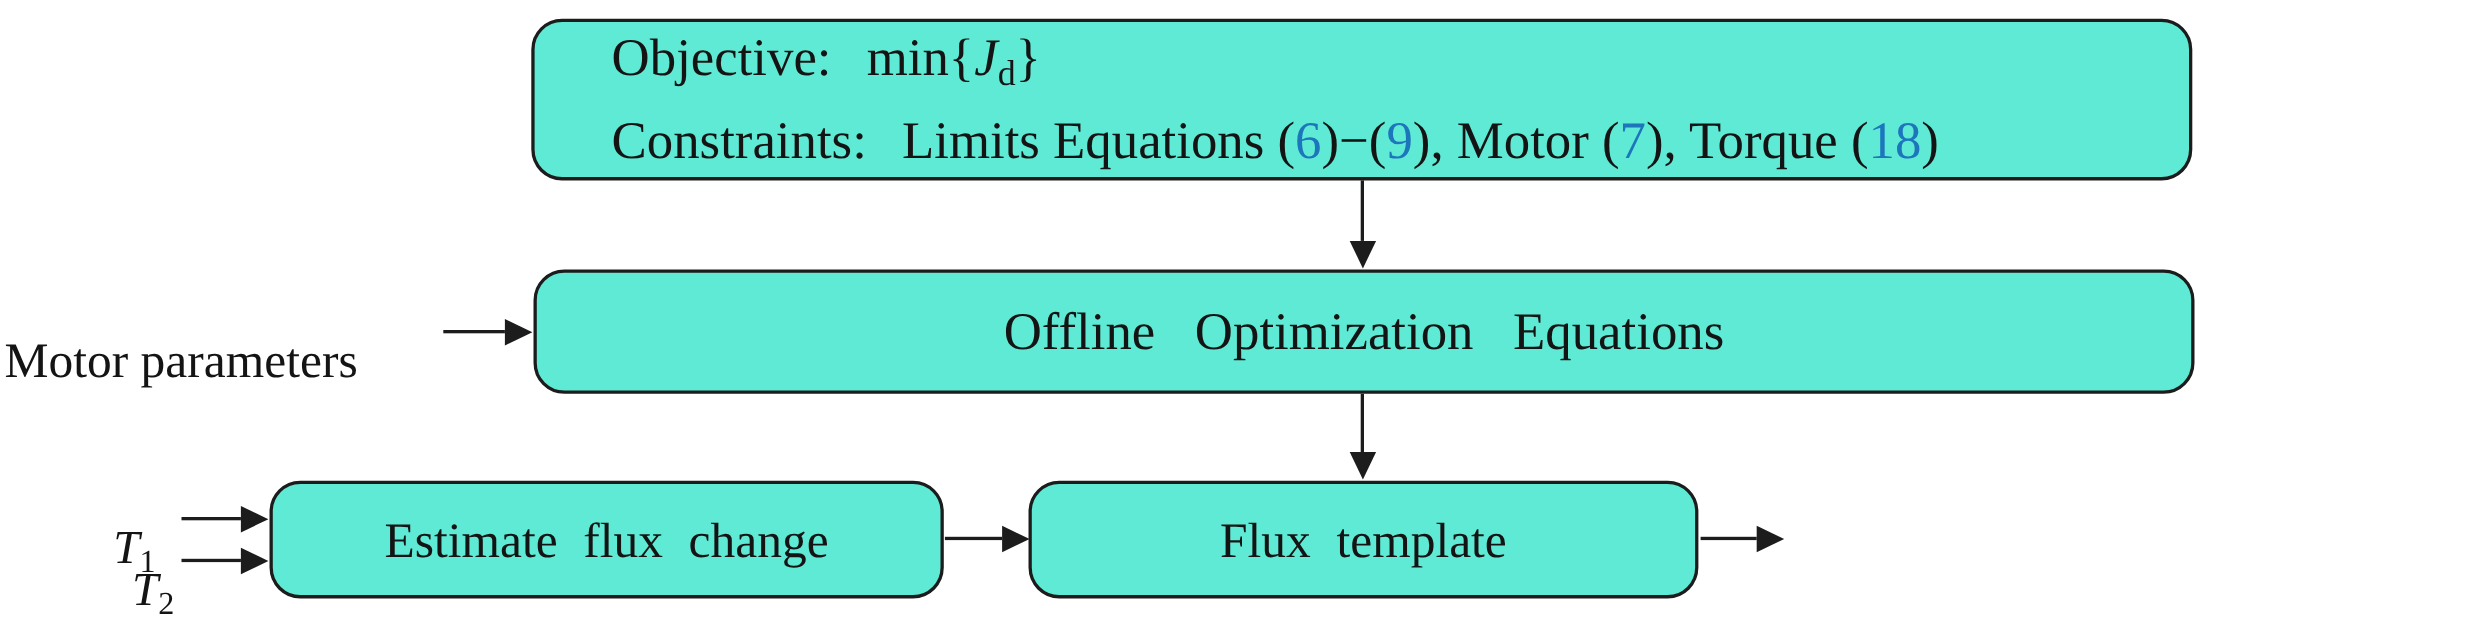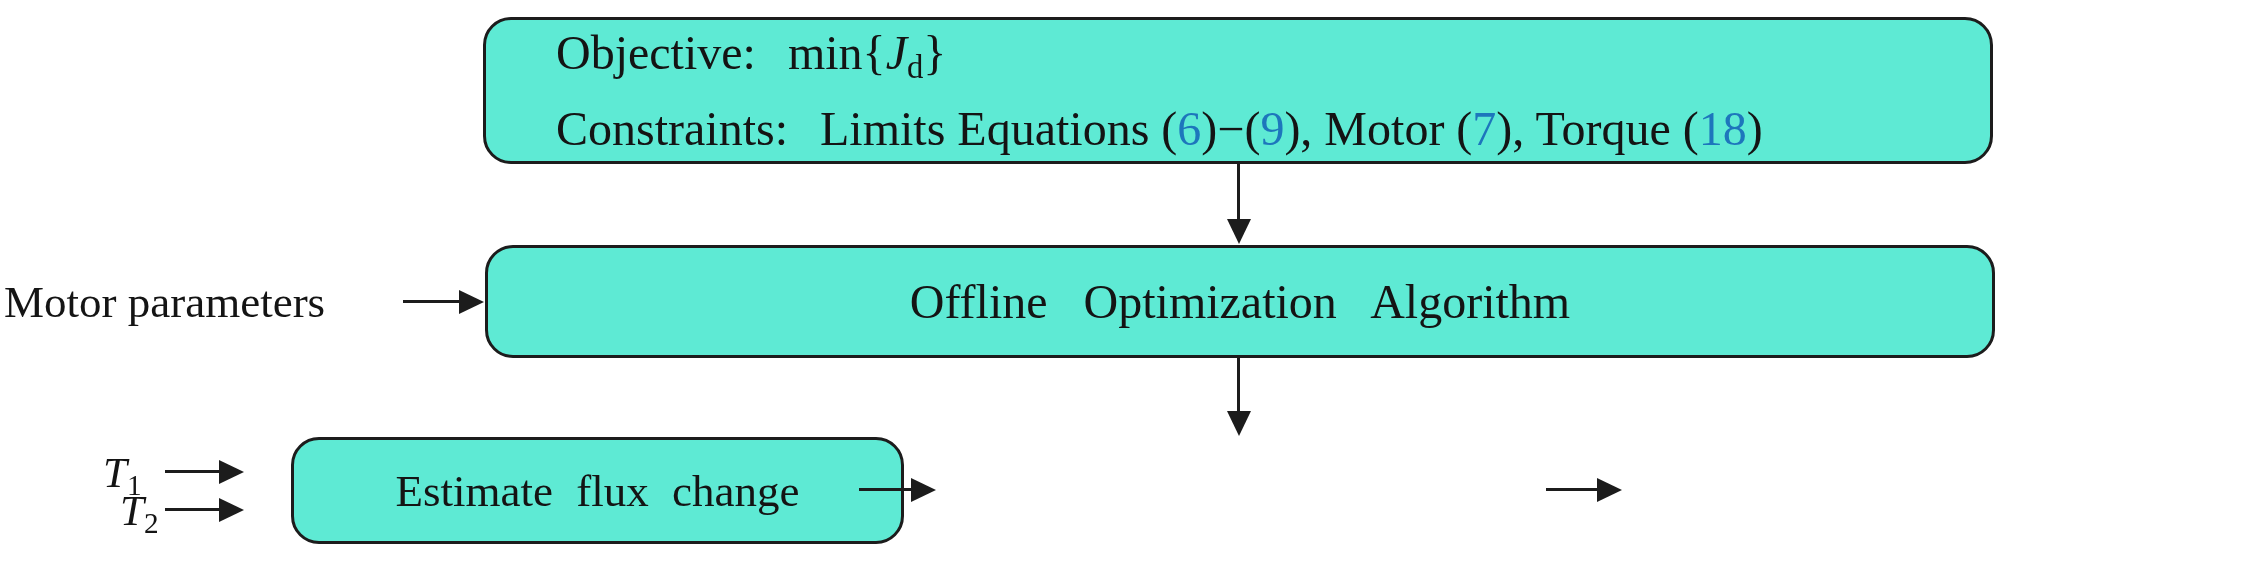--- a/index.html
+++ b/index.html
@@ -19,29 +19,29 @@
     box-sizing:border-box;
   }
   .top-box{left:483px;top:17px;width:1510px;height:147px;
     display:flex;flex-direction:column;justify-content:center;
     padding-left:70px;font-size:48px;line-height:61px;}
   .mid-box{left:485px;top:245px;width:1510px;height:113px;
     display:flex;align-items:center;justify-content:center;
     font-size:48px;word-spacing:24px;}
   .small-box{top:437px;height:107px;
     display:flex;align-items:center;justify-content:center;
-    font-size:45px;word-spacing:12px;margin-left:46px;}
+    font-size:45px;word-spacing:12px;}
   .box-a{left:245px;width:613px;}
   .box-b{left:935px;width:609px;}
   .box-c{left:1622px;width:609px;}
   .lbl{margin-right:32px;}
   .ref{color:#1d76bc;}
   .ital{font-style:italic;}
   .sub{font-size:0.68em;vertical-align:-0.28em;}
-  .side-label{position:absolute;font-size:45px;white-space:nowrap;}
+  .side-label{position:absolute;font-size:45px;white-space:nowrap;margin-top:26px;}
   .motor-label{left:4px;top:276px;}
   .t-label{font-size:43px;}
   .t1{left:103px;top:448px;}
   .t2{left:120px;top:486px;}
 
   
   .arrow-right{position:absolute;height:3px;background:#1c1c1c;}
   .arrow-right::after{
     content:"";position:absolute;left:100%;top:50%;transform:translateY(-50%);
     border-top:12px solid transparent;border-bottom:12px solid transparent;
@@ -67,31 +67,34 @@
       <span class="lbl">Constraints:</span><span>Limits Equations (</span><span class="ref">6</span><span>)−(</span><span class="ref">9</span><span>), Motor (</span><span class="ref">7</span><span>), Torque (</span><span class="ref">18</span><span>)</span>
     </div>
   </div>
 
   <div class="arrow-down" style="left:1237px;top:164px;height:55px;"></div>
 
   <span class="side-label motor-label">Motor parameters</span>
   <div class="arrow-right" style="left:403px;top:300px;width:56px;"></div>
 
   <div class="box mid-box">
-    <span>Offline Optimization Algorithm</span>
+    <span>Offline Optimization Equations</span>
   </div>
 
   <div class="arrow-down" style="left:1237px;top:358px;height:53px;"></div>
 
   <span class="side-label t-label t1"><span class="ital">T</span><span class="sub">1</span></span>
   <span class="side-label t-label t2"><span class="ital">T</span><span class="sub">2</span></span>
   <div class="arrow-right" style="left:165px;top:470px;width:54px;"></div>
   <div class="arrow-right" style="left:165px;top:508px;width:54px;"></div>
 
   <div class="box small-box box-a">
     <span>Estimate flux change</span>
   </div>
   <div class="arrow-right" style="left:859px;top:488px;width:52px;"></div>
 
+  <div class="box small-box box-b">
+    <span>Flux template</span>
+  </div>
   <div class="arrow-right" style="left:1546px;top:488px;width:51px;"></div>
 
 
 </div>
 
 </body></html>

